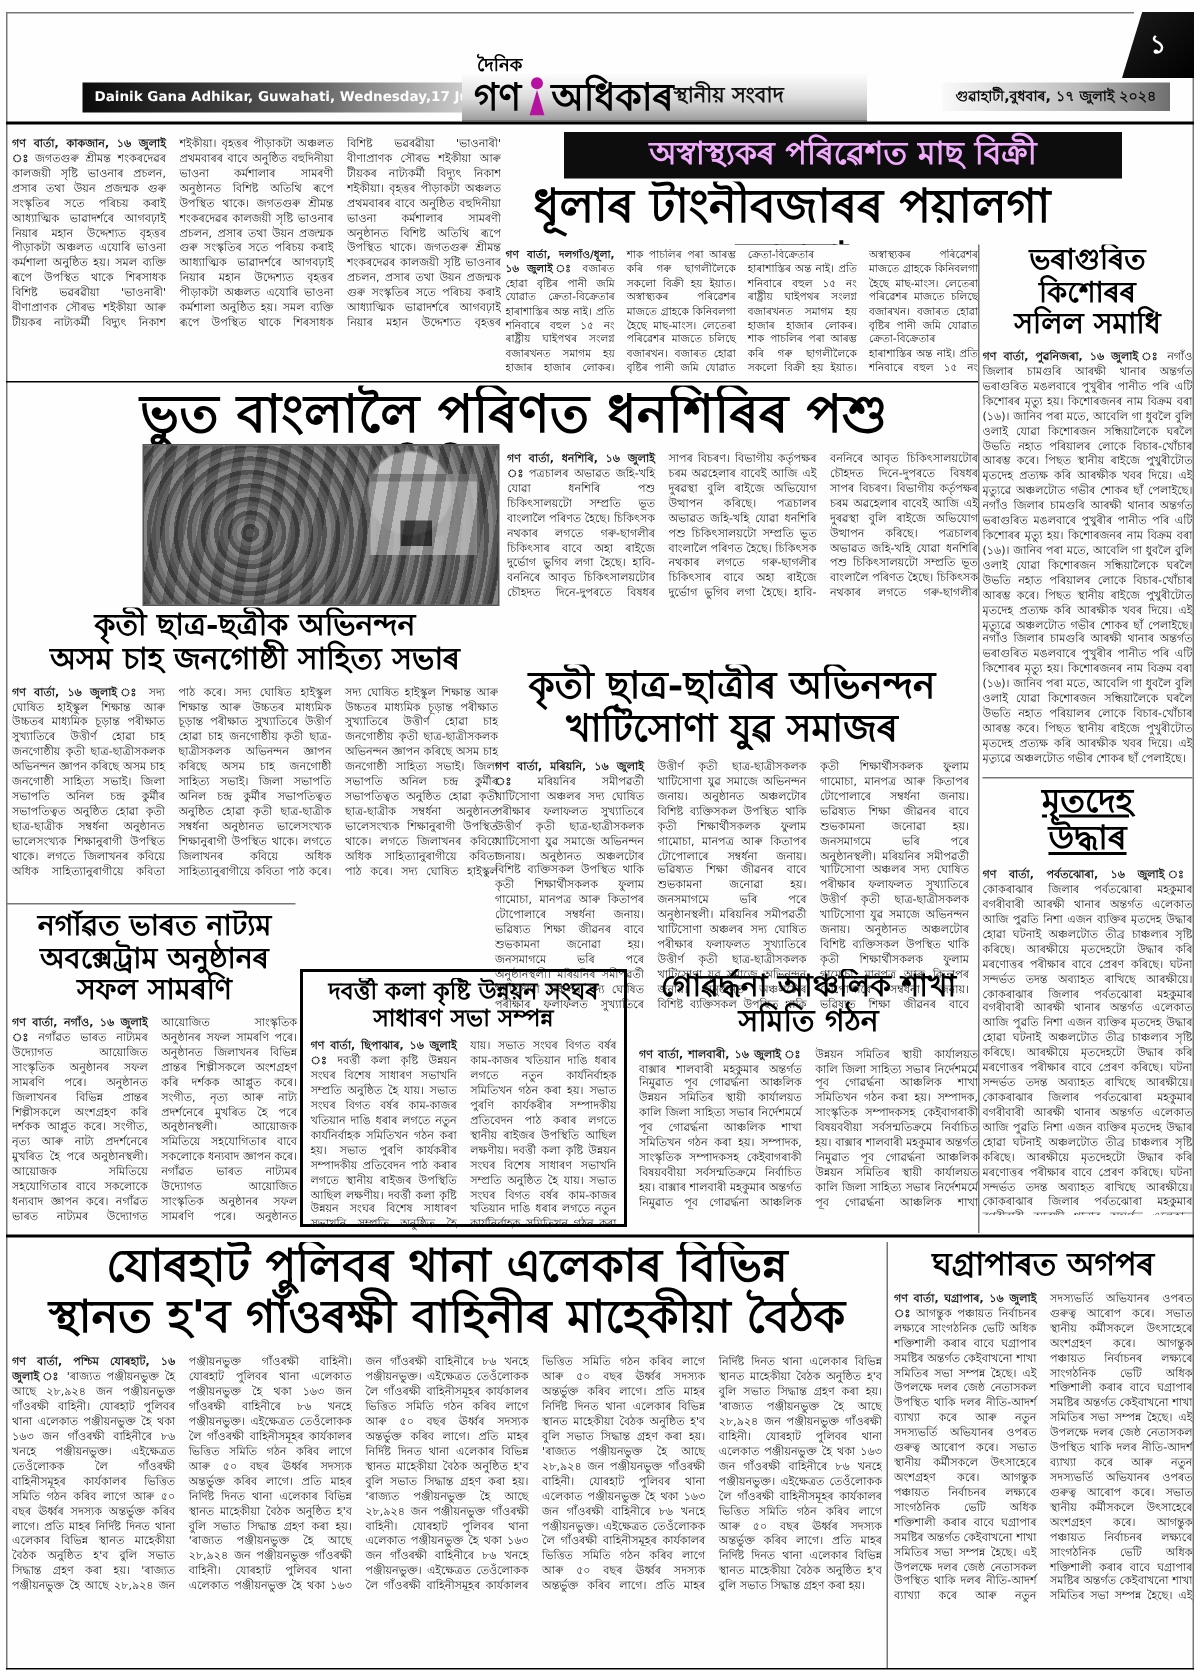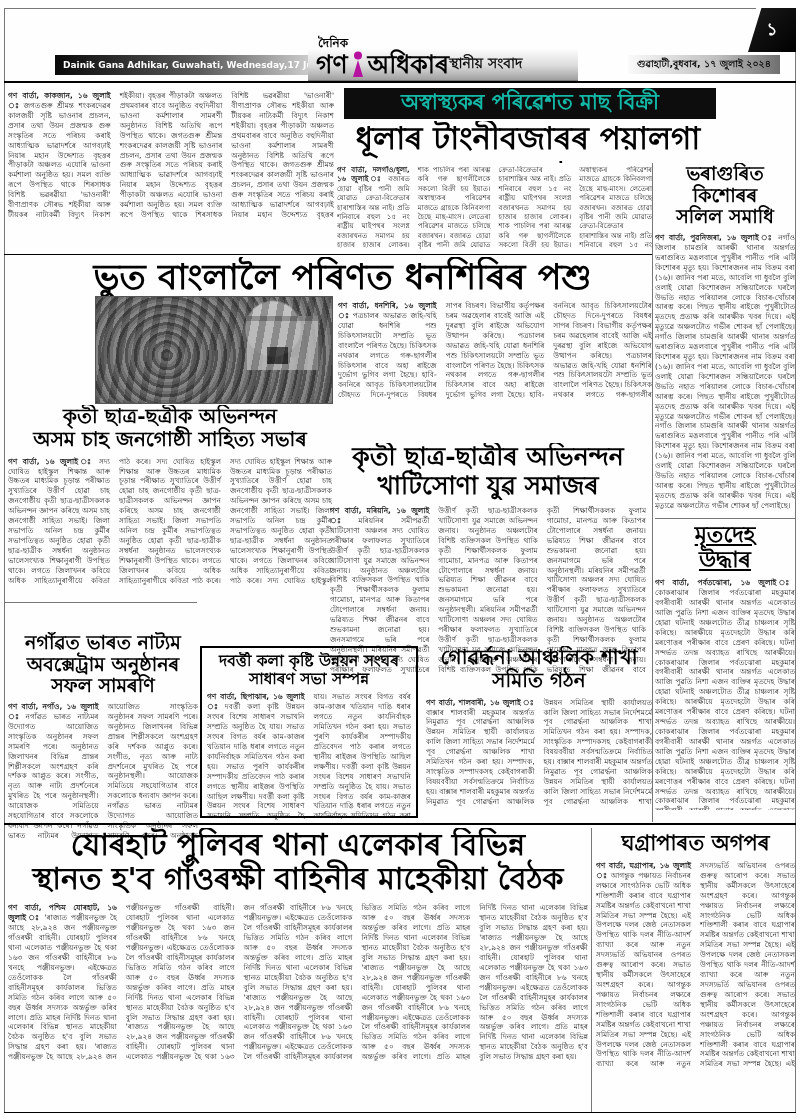--- a/index.html
+++ b/index.html
@@ -27,22 +27,22 @@
              font-weight:bold;font-size:25px;color:#000;line-height:1;}
   .mast-daily{position:absolute;left:318px;top:34px;font-size:12px;font-weight:bold;color:#000;}
   .mast-tag{font-weight:bold;font-size:14px;color:#111;}
   .strip-right{background:linear-gradient(90deg,#fafafa 0%,#bdbdbd 60%,#6f6f6f 100%);
                color:#0d0d0d;font-size:9.5px;font-weight:bold;display:flex;align-items:center;
                justify-content:center;white-space:nowrap;overflow:hidden;}
   .fold{background:linear-gradient(135deg,#1c1c1c 0%,#000 100%);
         clip-path:polygon(28% 0,100% 0,100% 100%,0 100%);
         display:flex;align-items:center;justify-content:center;
         color:#fff;font-size:17px;font-weight:bold;}
-  .black-box{background:#0d0d0d;color:#14b8a6;display:flex;align-items:center;justify-content:center;
-             font-family:"DejaVu Serif",serif;font-weight:bold;font-size:21px;overflow:hidden;}
+  .black-box{background:#0d0d0d;color:#f0abfc;display:flex;align-items:center;justify-content:center;
+             font-family:"DejaVu Serif",serif;font-weight:bold;font-size:21px;overflow:hidden;margin-left:32px;}
   
   .photo{border:1px solid #555;overflow:hidden;position:absolute;
          background:
            radial-gradient(circle at 75% 30%, #cfcfcf 0 14%, transparent 15%),
            radial-gradient(circle at 82% 45%, #3a3a3a 0 6%, transparent 7%),
            repeating-radial-gradient(circle at 30% 55%, #6e6e6e 0 3px, #4c4c4c 3px 6px, #868686 6px 9px),
            linear-gradient(180deg,#9a9a9a 0%,#6a6a6a 60%,#2e2e2e 100%);}
   .photo .bldg{position:absolute;right:6%;top:18%;width:30%;height:46%;background:#c4c4c4;
                border-top:5px solid #8a8a8a;opacity:.85;}
   .photo .bldg .win{position:absolute;left:28%;bottom:12%;width:30%;height:34%;background:#2b2b2b;}
@@ -147,21 +147,21 @@
       <span style="display:block">খাটিসোণা যুৱ সমাজৰ</span>
     </h2>
     <p class="body-text cols-3" style="height:174px;margin-top:6px;">
       <span class="byl">গণ বাৰ্তা, মৰিয়নি, ১৬ জুলাই ঃ</span>
       <span>মৰিয়নিৰ সমীপৱৰ্তী খাটিসোণা অঞ্চলৰ সদ্য ঘোষিত পৰীক্ষাৰ ফলাফলত সুখ্যাতিৰে উত্তীৰ্ণ কৃতী ছাত্ৰ-ছাত্ৰীসকলক খাটিসোণা যুৱ সমাজে অভিনন্দন জনায়। অনুষ্ঠানত অঞ্চলটোৰ বিশিষ্ট ব্যক্তিসকল উপস্থিত থাকি কৃতী শিক্ষাৰ্থীসকলক ফুলাম গামোচা, মানপত্ৰ আৰু কিতাপৰ টোপোলাৰে সম্বৰ্ধনা জনায়। ভৱিষ্যত শিক্ষা জীৱনৰ বাবে শুভকামনা জনোৱা হয়। জনসমাগমে ভৰি পৰে অনুষ্ঠানস্থলী। মৰিয়নিৰ সমীপৱৰ্তী খাটিসোণা অঞ্চলৰ সদ্য ঘোষিত পৰীক্ষাৰ ফলাফলত সুখ্যাতিৰে উত্তীৰ্ণ কৃতী ছাত্ৰ-ছাত্ৰীসকলক খাটিসোণা যুৱ সমাজে অভিনন্দন জনায়। অনুষ্ঠানত অঞ্চলটোৰ বিশিষ্ট ব্যক্তিসকল উপস্থিত থাকি কৃতী শিক্ষাৰ্থীসকলক ফুলাম গামোচা, মানপত্ৰ আৰু কিতাপৰ টোপোলাৰে সম্বৰ্ধনা জনায়। ভৱিষ্যত শিক্ষা জীৱনৰ বাবে শুভকামনা জনোৱা হয়। জনসমাগমে ভৰি পৰে অনুষ্ঠানস্থলী। মৰিয়নিৰ সমীপৱৰ্তী খাটিসোণা অঞ্চলৰ সদ্য ঘোষিত পৰীক্ষাৰ ফলাফলত সুখ্যাতিৰে উত্তীৰ্ণ কৃতী ছাত্ৰ-ছাত্ৰীসকলক খাটিসোণা যুৱ সমাজে অভিনন্দন জনায়। অনুষ্ঠানত অঞ্চলটোৰ বিশিষ্ট ব্যক্তিসকল উপস্থিত থাকি কৃতী শিক্ষাৰ্থীসকলক ফুলাম গামোচা, মানপত্ৰ আৰু কিতাপৰ টোপোলাৰে সম্বৰ্ধনা জনায়। ভৱিষ্যত শিক্ষা জীৱনৰ বাবে শুভকামনা জনোৱা হয়। জনসমাগমে ভৰি পৰে অনুষ্ঠানস্থলী। মৰিয়নিৰ সমীপৱৰ্তী খাটিসোণা অঞ্চলৰ সদ্য ঘোষিত পৰীক্ষাৰ ফলাফলত সুখ্যাতিৰে উত্তীৰ্ণ কৃতী ছাত্ৰ-ছাত্ৰীসকলক খাটিসোণা যুৱ সমাজে অভিনন্দন জনায়। অনুষ্ঠানত অঞ্চলটোৰ বিশিষ্ট ব্যক্তিসকল উপস্থিত থাকি কৃতী শিক্ষাৰ্থীসকলক ফুলাম গামোচা, মানপত্ৰ আৰু কিতাপৰ টোপোলাৰে সম্বৰ্ধনা জনায়। ভৱিষ্যত শিক্ষা জীৱনৰ বাবে শুভকামনা জনোৱা হয়। জনসমাগমে ভৰি পৰে অনুষ্ঠানস্থলী। মৰিয়নিৰ সমীপৱৰ্তী খাটিসোণা অঞ্চলৰ সদ্য ঘোষিত পৰীক্ষাৰ ফলাফলত সুখ্যাতিৰে উত্তীৰ্ণ কৃতী ছাত্ৰ-ছাত্ৰীসকলক খাটিসোণা যুৱ সমাজে অভিনন্দন জনায়। অনুষ্ঠানত অঞ্চলটোৰ বিশিষ্ট ব্যক্তিসকল উপস্থিত থাকি কৃতী শিক্ষাৰ্থীসকলক ফুলাম গামোচা, মানপত্ৰ আৰু কিতাপৰ টোপোলাৰে সম্বৰ্ধনা জনায়। ভৱিষ্যত শিক্ষা জীৱনৰ বাবে শুভকামনা জনোৱা হয়। জনসমাগমে ভৰি পৰে অনুষ্ঠানস্থলী। </span>
     </p>
   </section>
 
   <div class="rule-soft" style="left:4px;top:602px;width:193px;height:1px;"></div>
 
-  <section class="abs" style="left:8px;top:632px;width:190px;height:215px;">
+  <section class="abs" style="left:8px;top:607px;width:190px;height:215px;">
     <h2 class="hl" style="font-size:19px;">
       <span style="display:block">নগাঁৱত ভাৰত নাট্যম</span>
       <span style="display:block">অবক্সেট্ৰাম অনুষ্ঠানৰ</span>
       <span style="display:block">সফল সামৰণি</span>
     </h2>
     <p class="body-text cols-2" style="height:140px;margin-top:5px;">
       <span class="byl">গণ বাৰ্তা, নগাঁও, ১৬ জুলাই ঃ</span>
       <span>নগাঁৱত ভাৰত নাট্যমৰ উদ্যোগত আয়োজিত সাংস্কৃতিক অনুষ্ঠানৰ সফল সামৰণি পৰে। অনুষ্ঠানত জিলাখনৰ বিভিন্ন প্ৰান্তৰ শিল্পীসকলে অংশগ্ৰহণ কৰি দৰ্শকক আপ্লুত কৰে। সংগীত, নৃত্য আৰু নাট্য প্ৰদৰ্শনেৰে মুখৰিত হৈ পৰে অনুষ্ঠানস্থলী। আয়োজক সমিতিয়ে সহযোগিতাৰ বাবে সকলোকে ধন্যবাদ জ্ঞাপন কৰে। নগাঁৱত ভাৰত নাট্যমৰ উদ্যোগত আয়োজিত সাংস্কৃতিক অনুষ্ঠানৰ সফল সামৰণি পৰে। অনুষ্ঠানত জিলাখনৰ বিভিন্ন প্ৰান্তৰ শিল্পীসকলে অংশগ্ৰহণ কৰি দৰ্শকক আপ্লুত কৰে। সংগীত, নৃত্য আৰু নাট্য প্ৰদৰ্শনেৰে মুখৰিত হৈ পৰে অনুষ্ঠানস্থলী। আয়োজক সমিতিয়ে সহযোগিতাৰ বাবে সকলোকে ধন্যবাদ জ্ঞাপন কৰে। নগাঁৱত ভাৰত নাট্যমৰ উদ্যোগত আয়োজিত সাংস্কৃতিক অনুষ্ঠানৰ সফল সামৰণি পৰে। অনুষ্ঠানত জিলাখনৰ বিভিন্ন প্ৰান্তৰ শিল্পীসকলে অংশগ্ৰহণ কৰি দৰ্শকক আপ্লুত কৰে। সংগীত, নৃত্য আৰু নাট্য প্ৰদৰ্শনেৰে মুখৰিত হৈ পৰে অনুষ্ঠানস্থলী। আয়োজক সমিতিয়ে সহযোগিতাৰ বাবে সকলোকে ধন্যবাদ জ্ঞাপন কৰে। নগাঁৱত ভাৰত নাট্যমৰ উদ্যোগত আয়োজিত সাংস্কৃতিক অনুষ্ঠানৰ সফল সামৰণি পৰে। অনুষ্ঠানত জিলাখনৰ বিভিন্ন প্ৰান্তৰ শিল্পীসকলে অংশগ্ৰহণ কৰি দৰ্শকক আপ্লুত কৰে। সংগীত, নৃত্য আৰু নাট্য প্ৰদৰ্শনেৰে মুখৰিত হৈ পৰে অনুষ্ঠানস্থলী। আয়োজক সমিতিয়ে সহযোগিতাৰ বাবে সকলোকে ধন্যবাদ জ্ঞাপন কৰে। </span>
     </p>
   </section>

